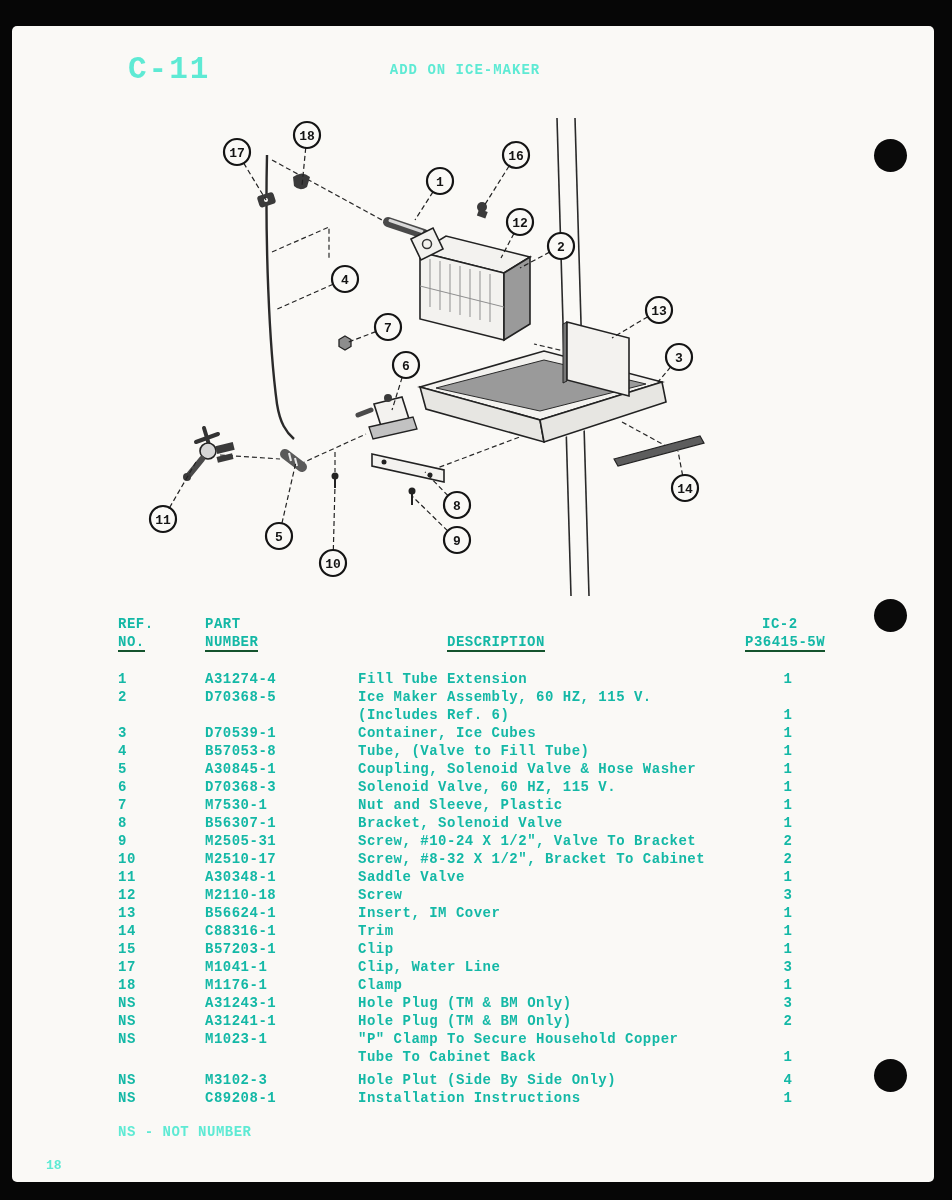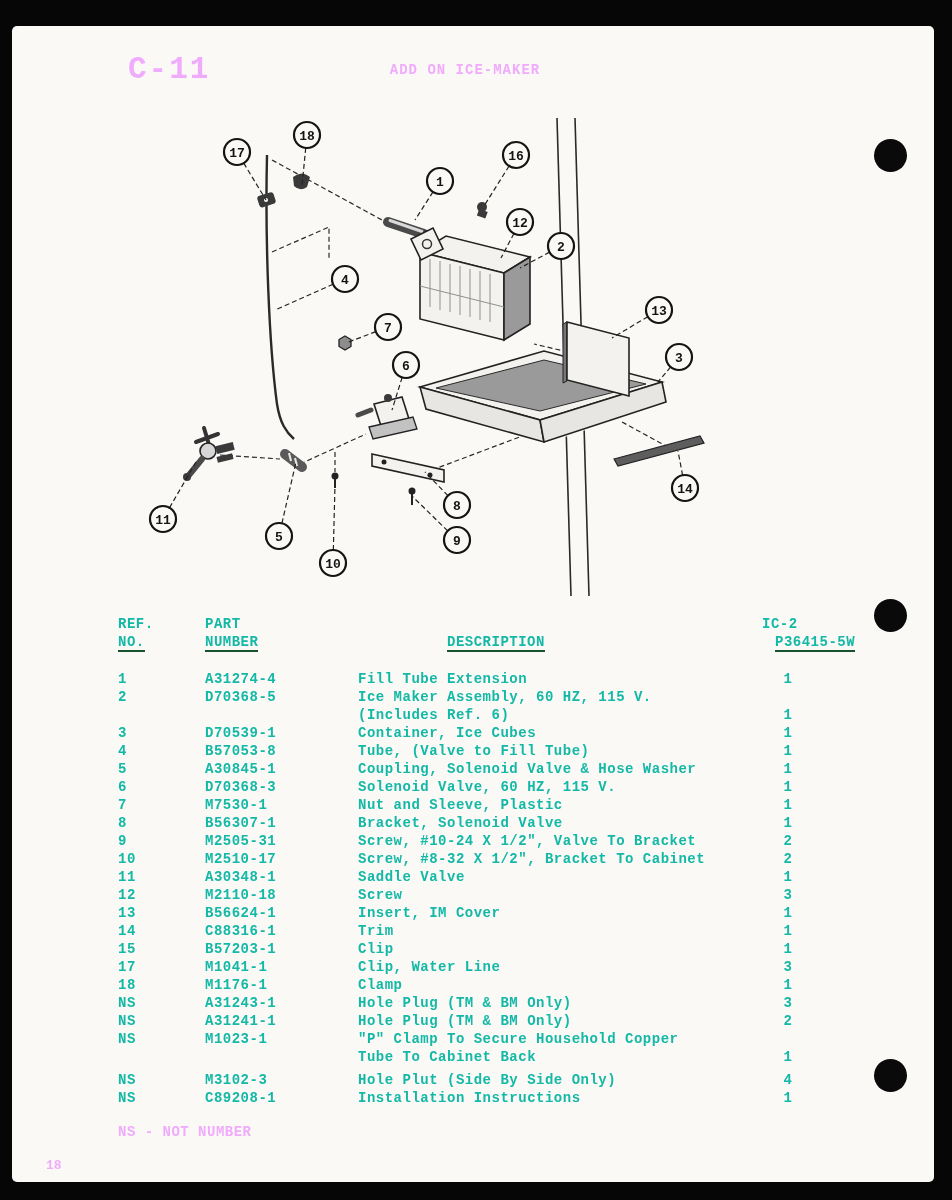--- a/index.html
+++ b/index.html
@@ -7,21 +7,21 @@
     width:952px; height:1200px; overflow:hidden;
     background:#060606;
     font-family:"Liberation Mono","DejaVu Sans Mono",monospace;
   }
   .scan { position:relative; width:952px; height:1200px; background:#060606; }
   .sheet {
     position:absolute; left:12px; top:26px; width:922px; height:1156px;
     background:#faf9f6; border-radius:5px;
   }
   .abs { position:absolute; }
-  .txt { font-weight:700; color:#f0abfc; white-space:pre; }
+  .txt { font-weight:700; color:#5eead4; white-space:pre; }
 
   .section-label { left:128px; top:52px; font-size:31px; letter-spacing:2px; }
   .page-title { left:281px; top:62px; width:368px; text-align:center; font-size:14px; letter-spacing:1px; }
 
   .diagram { left:120px; top:110px; width:640px; height:500px; }
 
   
   .pl   { stroke:#2a2a2a; stroke-width:1.6; fill:none; }
   .w2   { stroke-width:2.4; }
   .dl   { stroke:#2a2a2a; stroke-width:1.2; stroke-dasharray:5 3; fill:none; }
@@ -270,21 +270,21 @@
     </svg>
 
   <div class="abs table-wrap">
     <div class="thead">
       <span style="left:0;top:0">REF.</span>
       <span style="left:0;top:18px" class="u">NO.</span>
       <span style="left:87px;top:0">PART</span>
       <span style="left:87px;top:18px" class="u">NUMBER</span>
       <span style="left:329px;top:18px" class="u">DESCRIPTION</span>
       <span style="left:644px;top:0">IC-2</span>
-      <span style="left:657px;top:18px" class="u">P36415-5W</span>
+      <span style="left:627px;top:18px" class="u">P36415-5W</span>
     </div>
     <div class="tbody">
         <div class="trow"><span class="tcell c-ref">1</span><span class="tcell c-part">A31274-4</span><span class="tcell c-desc">Fill Tube Extension</span><span class="tcell c-qty">1</span></div>
         <div class="trow"><span class="tcell c-ref">2</span><span class="tcell c-part">D70368-5</span><span class="tcell c-desc">Ice Maker Assembly, 60 HZ, 115 V.</span><span class="tcell c-qty"></span></div>
         <div class="trow"><span class="tcell c-ref"></span><span class="tcell c-part"></span><span class="tcell c-desc">(Includes Ref. 6)</span><span class="tcell c-qty">1</span></div>
         <div class="trow"><span class="tcell c-ref">3</span><span class="tcell c-part">D70539-1</span><span class="tcell c-desc">Container, Ice Cubes</span><span class="tcell c-qty">1</span></div>
         <div class="trow"><span class="tcell c-ref">4</span><span class="tcell c-part">B57053-8</span><span class="tcell c-desc">Tube, (Valve to Fill Tube)</span><span class="tcell c-qty">1</span></div>
         <div class="trow"><span class="tcell c-ref">5</span><span class="tcell c-part">A30845-1</span><span class="tcell c-desc">Coupling, Solenoid Valve &amp; Hose Washer</span><span class="tcell c-qty">1</span></div>
         <div class="trow"><span class="tcell c-ref">6</span><span class="tcell c-part">D70368-3</span><span class="tcell c-desc">Solenoid Valve, 60 HZ, 115 V.</span><span class="tcell c-qty">1</span></div>
         <div class="trow"><span class="tcell c-ref">7</span><span class="tcell c-part">M7530-1</span><span class="tcell c-desc">Nut and Sleeve, Plastic</span><span class="tcell c-qty">1</span></div>

